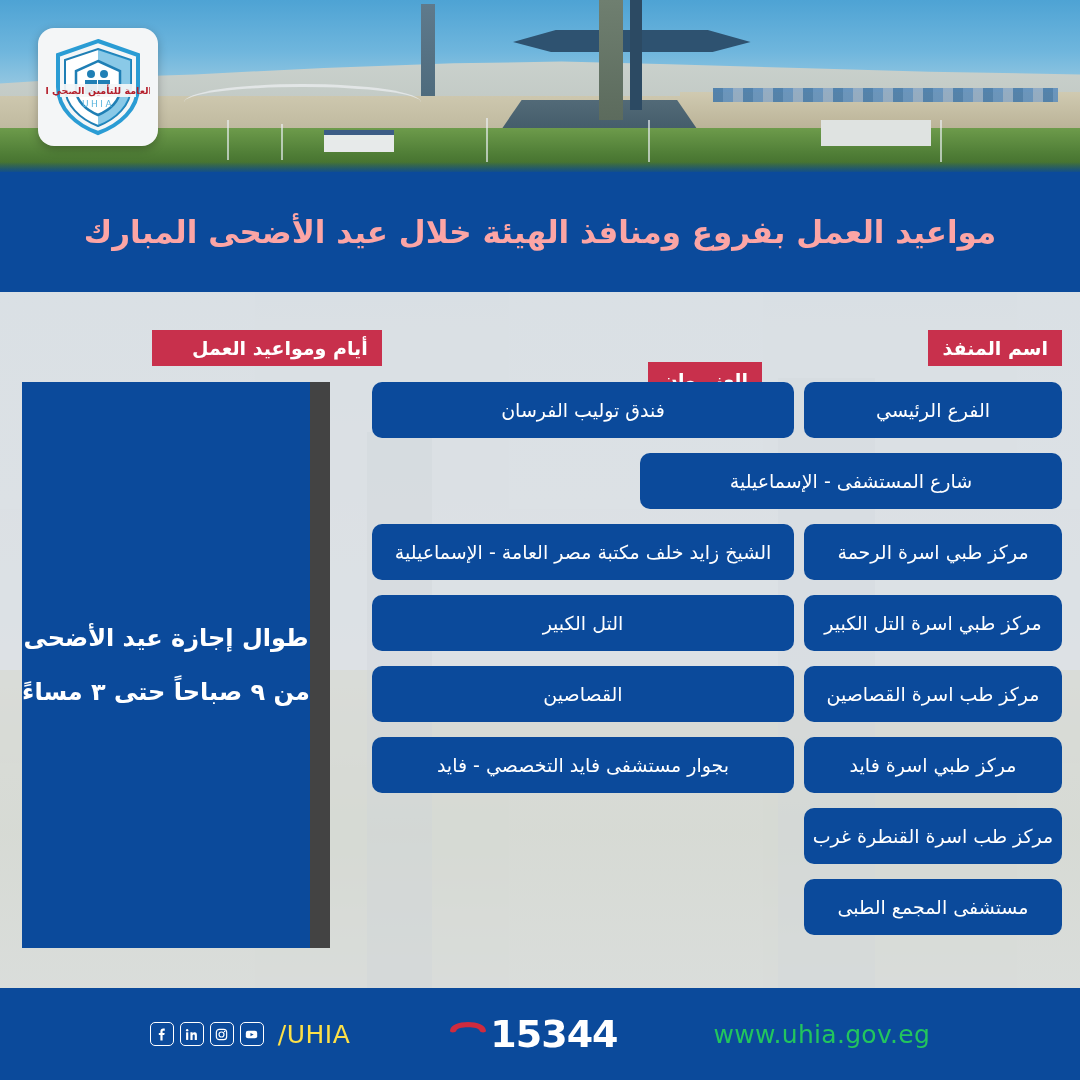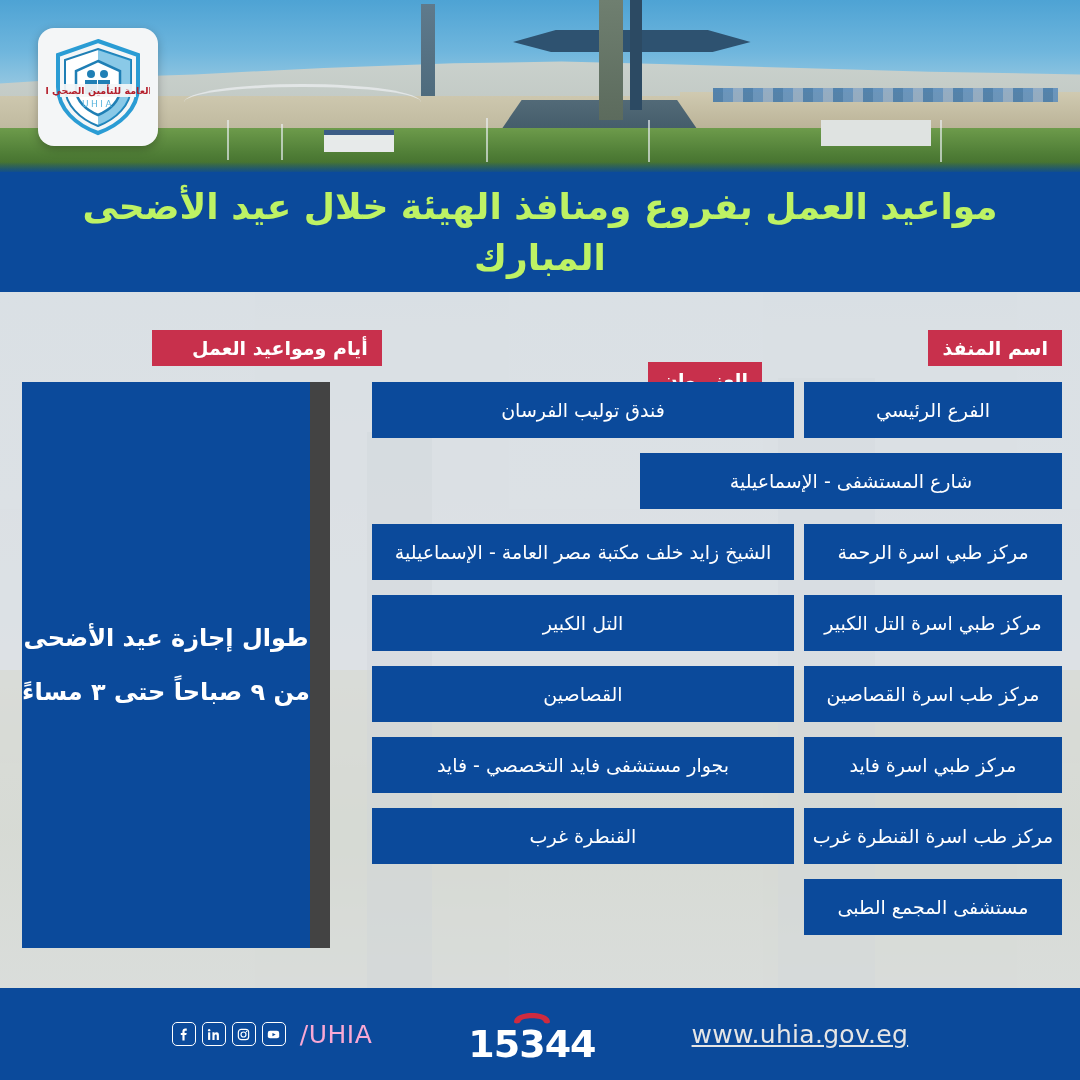--- a/index.html
+++ b/index.html
@@ -149,22 +149,22 @@
     left: 0; top: 172px;
     width: 1080px; height: 120px;
     background: #0b4a9b;
     display: flex;
     align-items: center;
     justify-content: center;
     padding: 0 46px;
     z-index: 4;
   }
   .title-text {
-    color: #bef264;
-    font-size: 36px;
+    color: #fca5a5;
+    font-size: 31px;
     font-weight: 700;
     line-height: 1.42;
     text-align: center;
     direction: rtl;
     letter-spacing: 0;
   }
 
   
   .sheet {
     position: absolute;
@@ -236,20 +236,21 @@
     color: #ffffff;
     display: flex;
     align-items: center;
     justify-content: center;
     font-size: 19px;
     font-weight: 400;
     direction: rtl;
     text-align: center;
     padding: 0 10px;
     white-space: nowrap;
+    border-radius: 10px;
   }
   .cell-outlet  { width: 258px; }
   .cell-address { width: 422px; }
 
   
   .footer {
     position: absolute;
     left: 0; top: 988px;
     width: 1080px; height: 92px;
     background: #0b4a9b;
@@ -270,46 +271,44 @@
     gap: 6px;
   }
   .social-ic {
     width: 24px; height: 24px;
     border: 1.6px solid #ffffff;
     border-radius: 5px;
     display: flex; align-items: center; justify-content: center;
     color: #ffffff;
   }
   .social-handle {
-    color: #f9a8d4;
+    color: #fde047;
     font-size: 25px;
     font-weight: 400;
     margin-left: 8px;
     letter-spacing: .5px;
   }
   .hotline {
     position: relative;
     display: flex;
-    flex-direction: column;
-    align-items: center;
+    flex-direction: row;
   }
   .handset { margin-bottom: 1px; }
   .hotline-num {
     color: #ffffff;
     font-size: 38px;
     font-weight: 700;
     letter-spacing: -1px;
     line-height: 1;
   }
   .website {
-    color: #e5e5e5;
+    color: #22c55e;
     font-size: 25px;
     font-weight: 400;
     letter-spacing: .3px;
-    text-decoration: underline;
   }
 </style>
 </head>
 <body>
 
 <div id="poster">
 
   <div class="bg-photo">
     <div class="bg-sky"></div>
     <div class="bg-ground"></div>
@@ -396,21 +395,20 @@
         <div class="row">
           <div class="cell cell-outlet">مركز طب اسرة القصاصين</div>
           <div class="cell cell-address">القصاصين</div>
         </div>
         <div class="row">
           <div class="cell cell-outlet">مركز طبي اسرة فايد</div>
           <div class="cell cell-address">بجوار مستشفى فايد التخصصي - فايد</div>
         </div>
         <div class="row">
           <div class="cell cell-outlet">مركز طب اسرة القنطرة غرب</div>
-          <div class="cell cell-address">القنطرة غرب</div>
         </div>
         <div class="row">
           <div class="cell cell-outlet">مستشفى المجمع الطبى</div>
         </div>
       </div>
   </div>
 
   <div class="footer">
     <div class="footer-inner">
 

